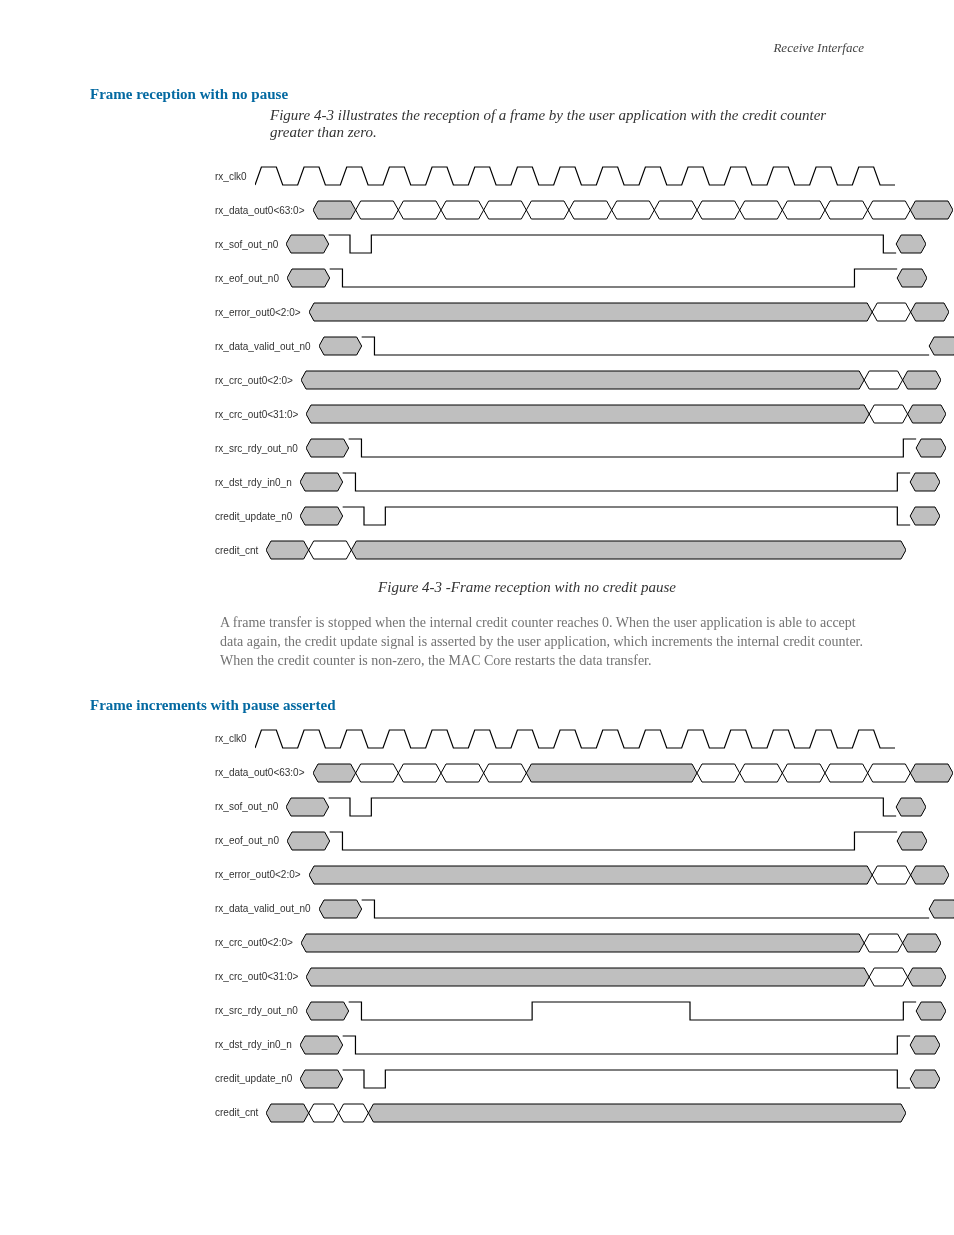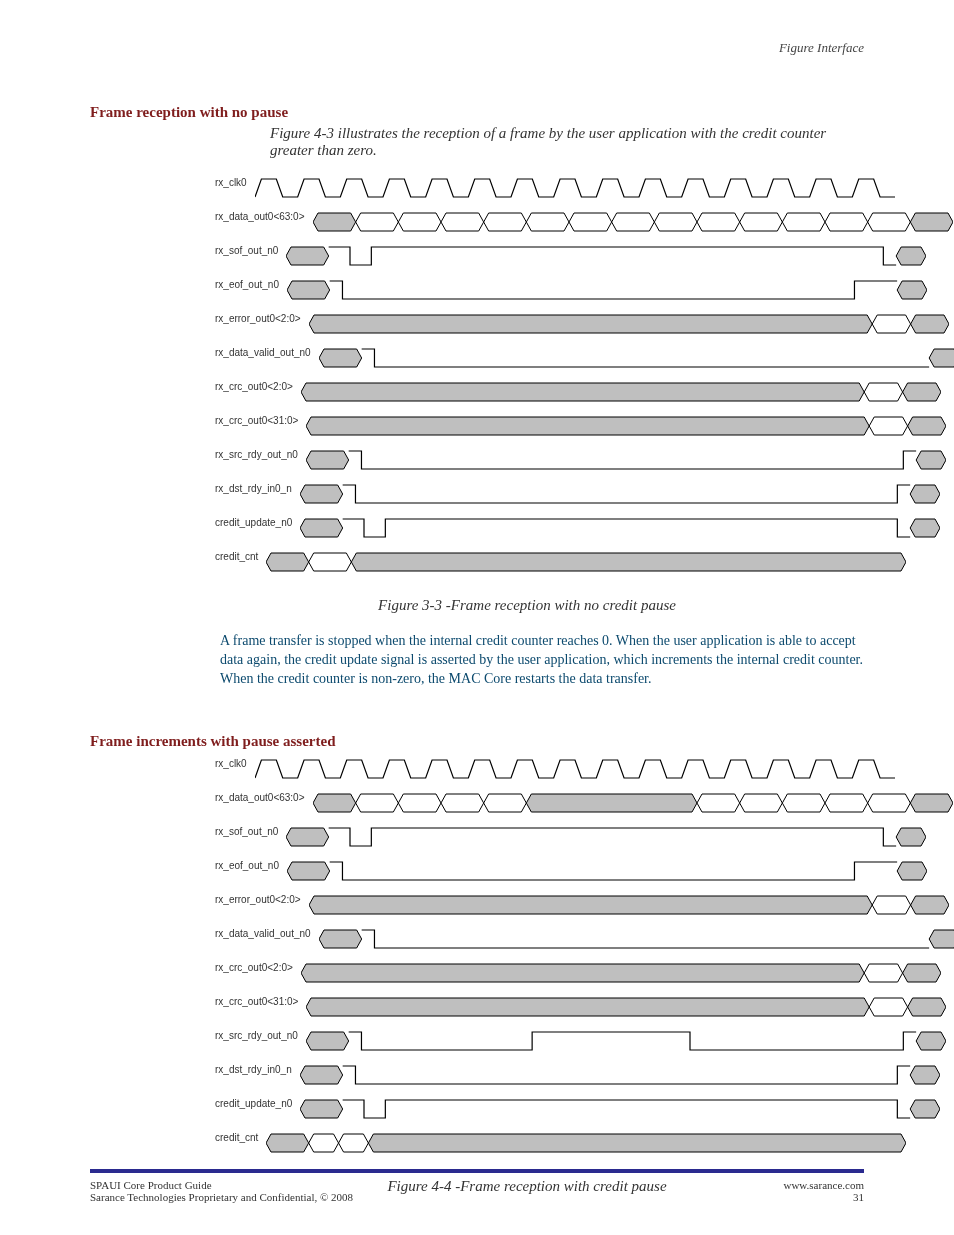--- a/index.html
+++ b/index.html
@@ -21,31 +21,32 @@
     position: absolute;
     top: 40px;
     right: 90px;
     font-size: 13px;
     font-style: italic;
     color: #444;
   }
   .section-head {
     font-weight: bold;
     font-size: 15px;
-    color: #7f1d1d;
-    margin-top: 44px;
+    color: #0369a1;
+    margin-top: 26px;
     margin-bottom: 4px;
   }
   .diagram {
     margin-left: 125px;
     margin-top: 8px;
     margin-bottom: 12px;
   }
   .signal-row {
     display: flex;
+    align-items: center;
     height: 34px;
   }
   .signal-label {
     width: 145px;
     text-align: right;
     font-size: 10px;
     font-family: Arial, Helvetica, sans-serif;
     color: #333;
     padding-right: 8px;
     white-space: nowrap;
@@ -60,21 +61,21 @@
     font-size: 15px;
     font-style: italic;
     color: #333;
     margin-left: 180px;
     margin-bottom: 18px;
     white-space: pre-wrap;
   }
   .body-text {
     font-size: 14px;
     line-height: 1.35;
-    color: #0c4a6e;
+    color: #737373;
     margin: 0 0 14px 130px;
     max-width: 660px;
   }
   .footer {
     position: absolute;
     bottom: 32px;
     left: 90px;
     right: 90px;
     border-top: 4px solid #2a2a8f;
     padding-top: 6px;
@@ -84,21 +85,21 @@
     color: #333;
   }
   .footer .left  { text-align: left; }
   .footer .right { text-align: right; }
 </style>
 </head>
 <body>
 
 <div class="page">
 
-  <div class="runhead">Figure Interface</div>
+  <div class="runhead">Receive Interface</div>
 
   <div class="section-head">Frame reception with no pause</div>
   <div class="fig-caption">Figure 4-3 illustrates the reception of a frame by the user application with the credit counter greater than zero.</div>
 
   <div class="diagram" id="diagram1">
       <div class="signal-row">
         <div class="signal-label">rx_clk0</div>
         <div class="signal-lane">
           <svg class="wave" width="640" height="22">
             <path d="M0,20 L0,20 L6.3999999999999995,2 L21.333333333333332,2 L27.733333333333334,20 L42.666666666666664,20 L49.06666666666666,2 L64,2 L70.4,20 L85.33333333333333,20 L91.73333333333333,2 L106.66666666666666,2 L113.06666666666666,20 L128,20 L134.4,2 L149.33333333333334,2 L155.73333333333335,20 L170.66666666666666,20 L177.06666666666666,2 L192,2 L198.39999999999998,20 L213.33333333333331,20 L219.73333333333332,2 L234.66666666666666,2 L241.06666666666666,20 L256,20 L262.4,2 L277.3333333333333,2 L283.73333333333335,20 L298.66666666666663,20 L305.0666666666666,2 L319.99999999999994,2 L326.4,20 L341.3333333333333,20 L347.7333333333333,2 L362.66666666666663,2 L369.06666666666666,20 L384,20 L390.4,2 L405.3333333333333,2 L411.73333333333335,20 L426.66666666666663,20 L433.0666666666666,2 L447.99999999999994,2 L454.4,20 L469.3333333333333,20 L475.7333333333333,2 L490.66666666666663,2 L497.06666666666666,20 L512,20 L518.4,2 L533.3333333333334,2 L539.7333333333333,20 L554.6666666666666,20 L561.0666666666666,2 L576,2 L582.4,20 L597.3333333333333,20 L603.7333333333332,2 L618.6666666666666,2 L625.0666666666666,20 L640,20" fill="none" stroke="#000" stroke-width="1.2"></path>
@@ -221,21 +222,21 @@
         <div class="signal-label">credit_cnt</div>
         <div class="signal-lane">
           <svg class="wave" width="640" height="22">
             <path d="M5,2 L37.666666666666664,2 L42.666666666666664,11 L37.666666666666664,20 L5,20 L0,11 Z" fill="#bfbfbf" stroke="#000" stroke-width="1"></path>
             <path d="M47.666666666666664,2 L80.33333333333333,2 L85.33333333333333,11 L80.33333333333333,20 L47.666666666666664,20 L42.666666666666664,11 Z" fill="#fff" stroke="#000" stroke-width="1"></path>
             <path d="M90.33333333333333,2 L635,2 L640,11 L635,20 L90.33333333333333,20 L85.33333333333333,11 Z" fill="#bfbfbf" stroke="#000" stroke-width="1"></path>
           </svg>
         </div>
       </div>
     </div>
-  <div class="fig-caption" style="text-align:center;margin-left:100px">Figure 3-3 -Frame reception with no credit pause</div>
+  <div class="fig-caption" style="text-align:center;margin-left:100px">Figure 4-3 -Frame reception with no credit pause</div>
 
   <p class="body-text">A frame transfer is stopped when the internal credit counter reaches 0. When the user application is able to accept data again, the credit update signal is asserted by the user application, which increments the internal credit counter. When the credit counter is non-zero, the MAC Core restarts the data transfer.</p>
 
   <div class="section-head">Frame increments with pause asserted</div>
 
   <div class="diagram" id="diagram2">
       <div class="signal-row">
         <div class="signal-label">rx_clk0</div>
         <div class="signal-lane">
           <svg class="wave" width="640" height="22">
@@ -357,26 +358,15 @@
         <div class="signal-lane">
           <svg class="wave" width="640" height="22">
             <path d="M5,2 L37.666666666666664,2 L42.666666666666664,11 L37.666666666666664,20 L5,20 L0,11 Z" fill="#bfbfbf" stroke="#000" stroke-width="1"></path>
             <path d="M47.666666666666664,2 L67.53333333333333,2 L72.53333333333333,11 L67.53333333333333,20 L47.666666666666664,20 L42.666666666666664,11 Z" fill="#fff" stroke="#000" stroke-width="1"></path>
             <path d="M77.53333333333333,2 L97.4,2 L102.4,11 L97.4,20 L77.53333333333333,20 L72.53333333333333,11 Z" fill="#fff" stroke="#000" stroke-width="1"></path>
             <path d="M107.4,2 L635,2 L640,11 L635,20 L107.4,20 L102.4,11 Z" fill="#bfbfbf" stroke="#000" stroke-width="1"></path>
           </svg>
         </div>
       </div>
     </div>
-  <div class="fig-caption" style="text-align:center;margin-left:100px">Figure 4-4 -Frame reception with credit pause</div>
-
-  <div class="footer">
-    <div class="left">
-      <div>SPAUI Core Product Guide</div>
-      <div>Sarance Technologies Proprietary and Confidential, © 2008</div>
-    </div>
-    <div class="right">
-      <div>www.sarance.com</div>
-      <div>31</div>
-    </div>
-  </div>
+
 
 </div>
 
 </body></html>

